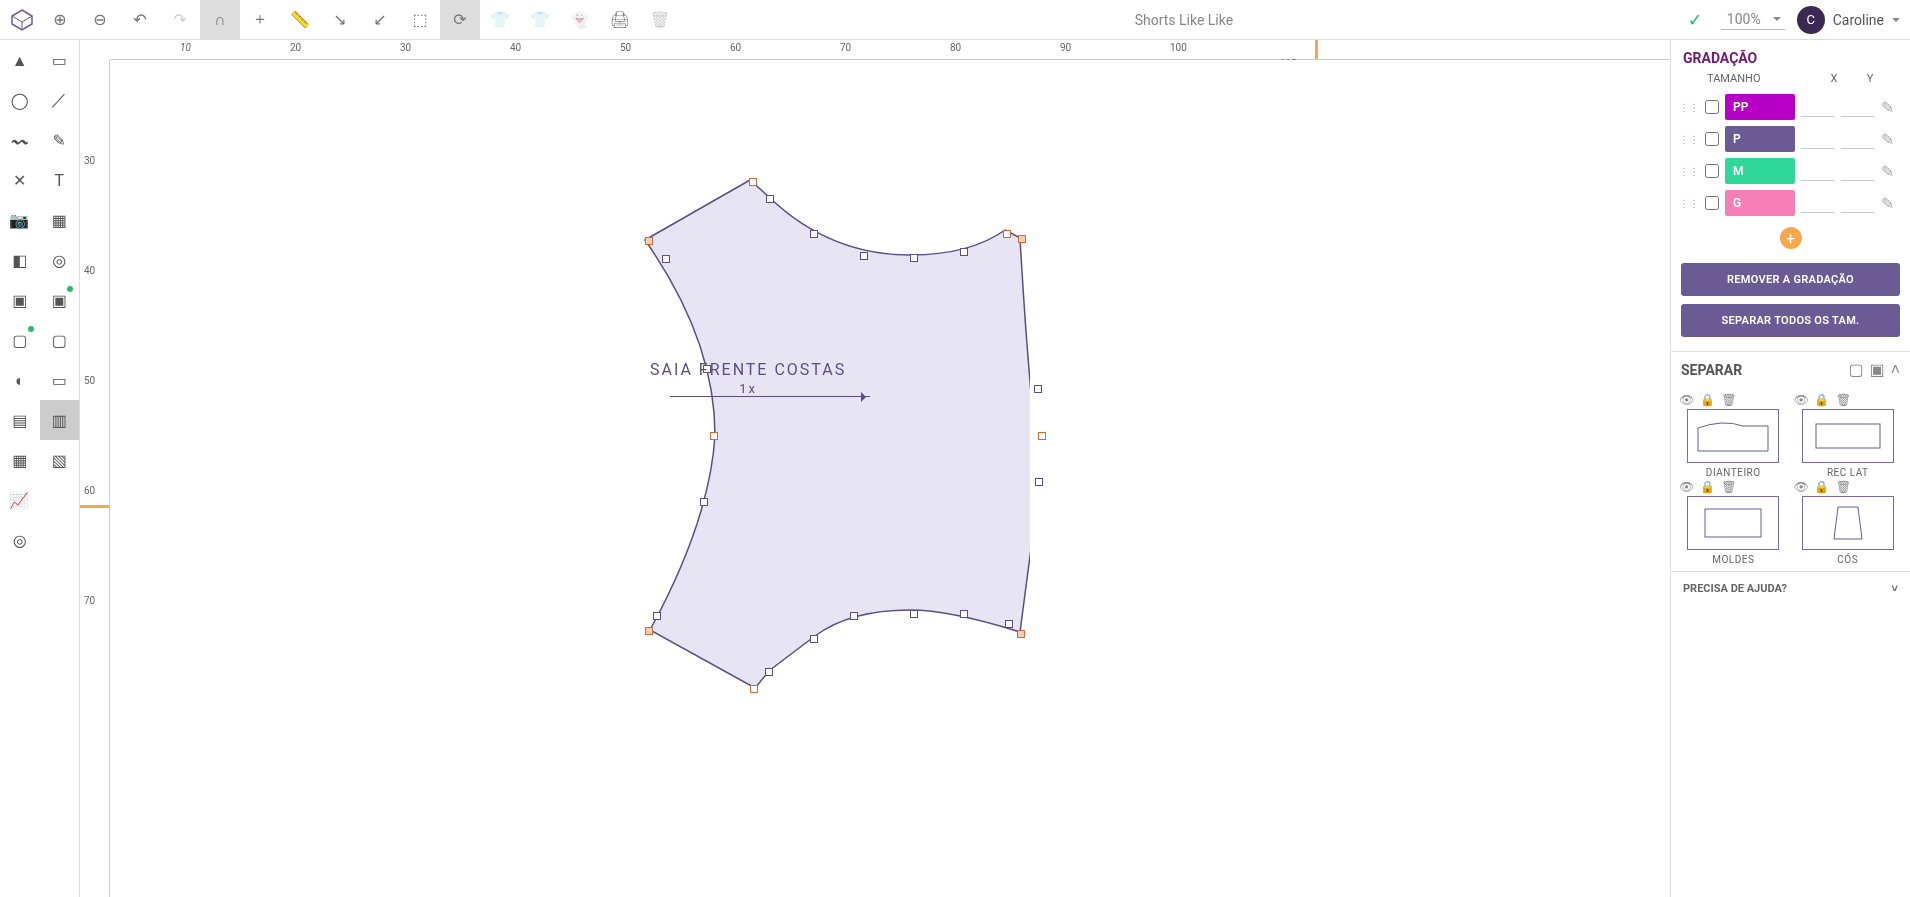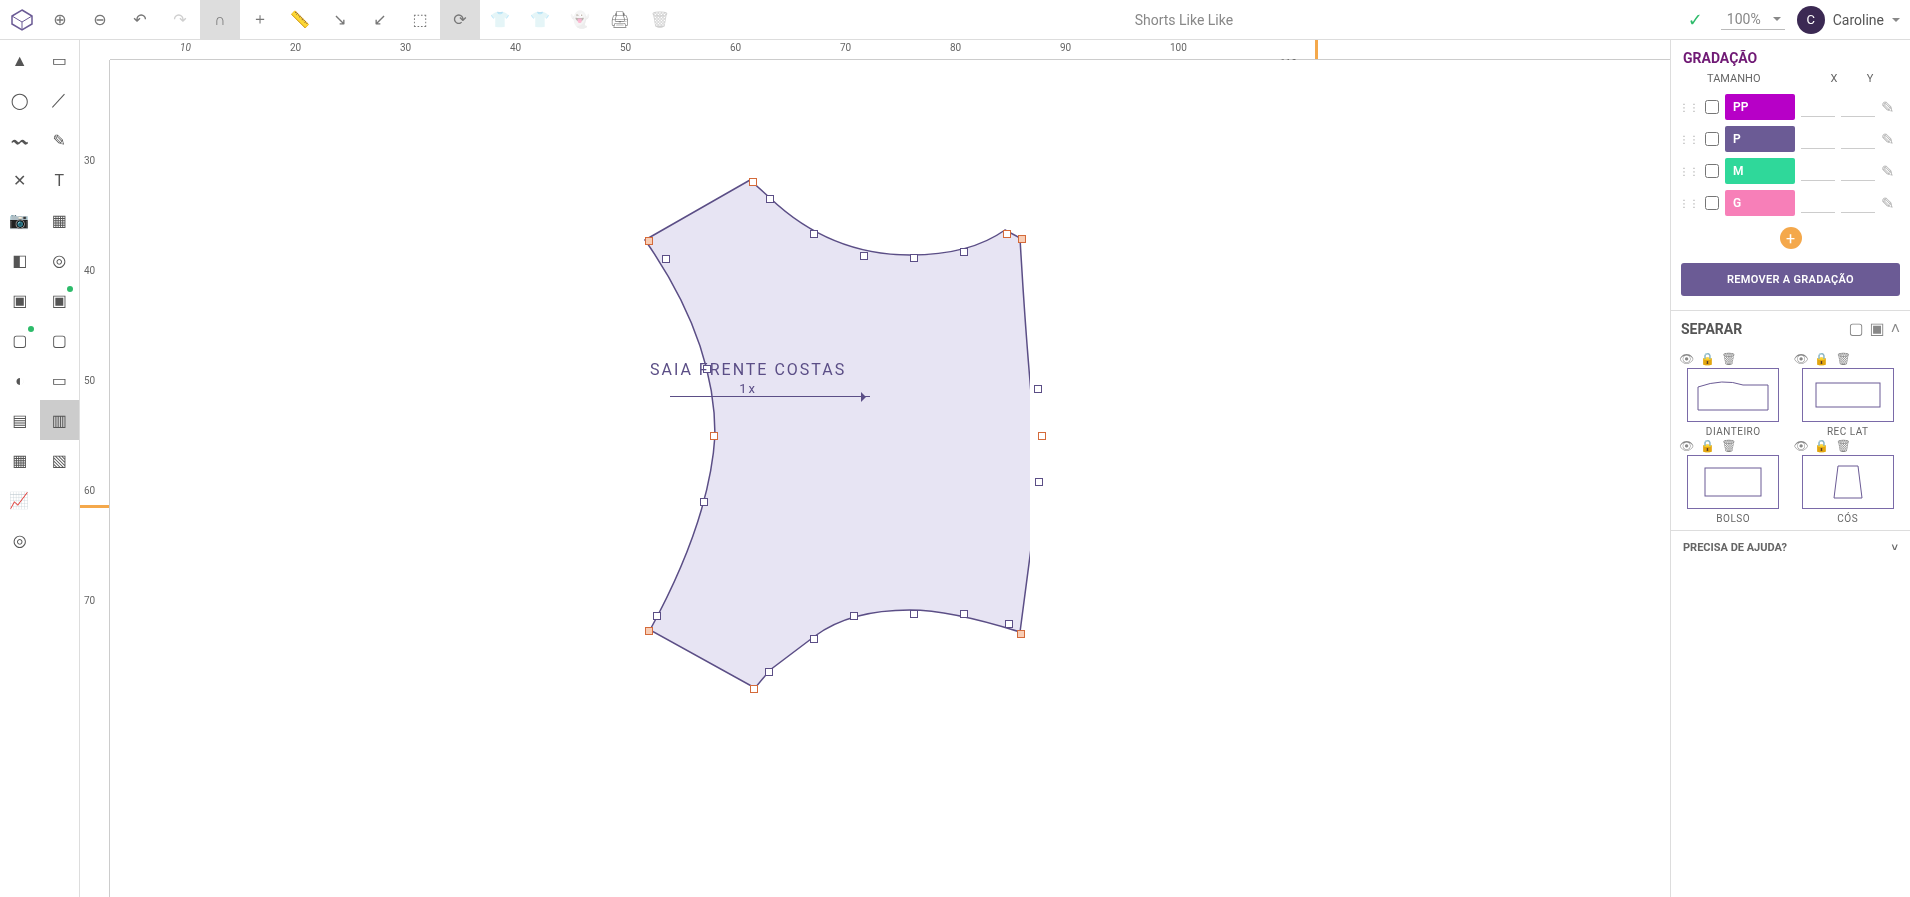--- a/index.html
+++ b/index.html
@@ -256,20 +256,21 @@
             <span class="drag">⋮⋮</span>
             <input type="checkbox" style="">
             <div class="size-chip" style="background:#f77fb8">G</div>
             <input class="xf" style="">
             <input class="yf" style="">
             <span class="edit">✎</span>
           </div>
         </div>
       <div class="addbtn">+</div>
       <div class="bigbtn">REMOVER A GRADAÇÃO</div>
+      <div class="bigbtn">SEPARAR TODOS OS TAM.</div>
       <div class="rp-div"></div>
 
       <div class="moldes-head">
         <div class="t">SEPARAR</div>
         <span class="ic">▢</span>
         <span class="ic">▣</span>
         <span class="ic">˄</span>
       </div>
       <div class="mold-grid" id="mold-grid">
           <div class="mold">
@@ -302,21 +303,21 @@
             <div class="ctrls">
               <span>👁</span>
               <span>🔒</span>
               <span>🗑</span>
             </div>
             <div class="thumb">
               <svg width="80" height="40">
                 <rect x="12" y="6" width="56" height="28" fill="none" stroke="#6b5b95"></rect>
               </svg>
             </div>
-            <div class="name">BOLSO</div>
+            <div class="name">MOLDES</div>
           </div>
           <div class="mold">
             <div class="ctrls">
               <span>👁</span>
               <span>🔒</span>
               <span>🗑</span>
             </div>
             <div class="thumb">
               <svg width="80" height="40">
                 <path d="M30 4 L50 4 L54 36 L26 36 Z" fill="none" stroke="#6b5b95"></path>

